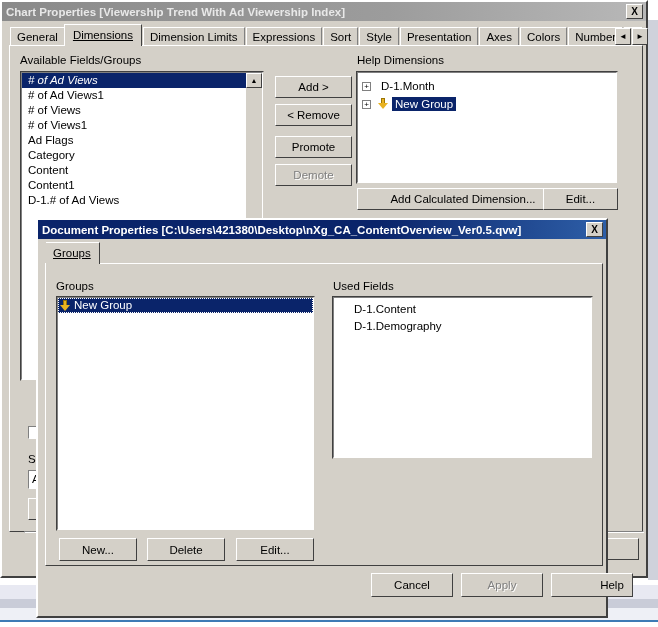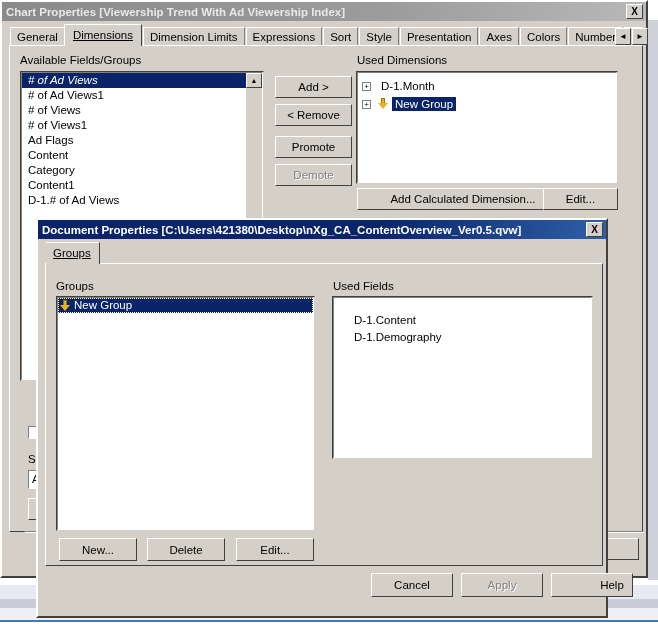--- a/index.html
+++ b/index.html
@@ -332,37 +332,37 @@
 
       <div class="label" style="left:10px; top:8px;">Available Fields/Groups</div>
 
       <div class="listbox-shadow" style="left:10px; top:25px; width:244px; height:310px;"></div>
       <div class="listbox" style="left:11px; top:26px; width:242px; height:308px;">
         <div class="li sel"># of Ad Views</div>
         <div class="li"># of Ad Views1</div>
         <div class="li"># of Views</div>
         <div class="li"># of Views1</div>
         <div class="li">Ad Flags</div>
+        <div class="li">Category</div>
         <div class="li">Content</div>
-        <div class="li">Category</div>
         <div class="li">Content1</div>
         <div class="li">D-1.# of Ad Views</div>
       </div>
 
       <div class="vscroll" style="left:236px; top:27px; width:16px; height:306px;">
         <div class="sbtn">▲</div>
         <div class="strack"></div>
       </div>
 
       <div class="btn" style="left:265px; top:30px; width:77px; height:22px;">Add &gt;</div>
       <div class="btn" style="left:265px; top:58px; width:77px; height:22px;">&lt; Remove</div>
       <div class="btn" style="left:265px; top:90px; width:77px; height:22px;">Promote</div>
       <div class="btn disabled" style="left:265px; top:118px; width:77px; height:22px;">Demote</div>
 
-      <div class="label" style="left:347px; top:8px;">Used Dimensions</div>
+      <div class="label" style="left:347px; top:8px;">Help Dimensions</div>
 
       <div class="listbox-shadow" style="left:346px; top:25px; width:262px; height:113px;"></div>
       <div class="listbox" style="left:347px; top:26px; width:260px; height:111px; padding-top:4px;">
         <div class="trow">
           <span class="expander">+</span>
           <span class="trow-label">D-1.Month</span>
         </div>
         <div class="trow">
           <span class="expander">+</span>
           <span class="grp-icon"></span>
@@ -406,21 +406,21 @@
       <div class="listbox" style="left:11px; top:33px; width:257px; height:233px;">
         <div class="li sel-focus" style="padding-left:2px;">
           <span class="grp-icon"></span>
           <span>New Group</span>
         </div>
       </div>
 
       <div class="label" style="left:287px; top:16px;">Used Fields</div>
 
       <div class="listbox-shadow" style="left:286px; top:32px; width:261px; height:163px;"></div>
-      <div class="listbox" style="left:287px; top:33px; width:259px; height:161px; padding-top:14px;">
+      <div class="listbox" style="left:287px; top:33px; width:259px; height:161px; padding-top:3px;">
         <div class="li" style="padding-left:20px; height:17px; line-height:17px;">D-1.Content</div>
         <div class="li" style="padding-left:20px; height:17px; line-height:17px;">D-1.Demography</div>
       </div>
 
       <div class="btn" style="left:13px; top:274px; width:78px; height:23px;">New...</div>
       <div class="btn" style="left:101px; top:274px; width:78px; height:23px;">Delete</div>
       <div class="btn" style="left:190px; top:274px; width:78px; height:23px;">Edit...</div>
     </div>
 
     <div class="btn" style="left:333px; top:353px; width:82px; height:24px;">Cancel</div>

